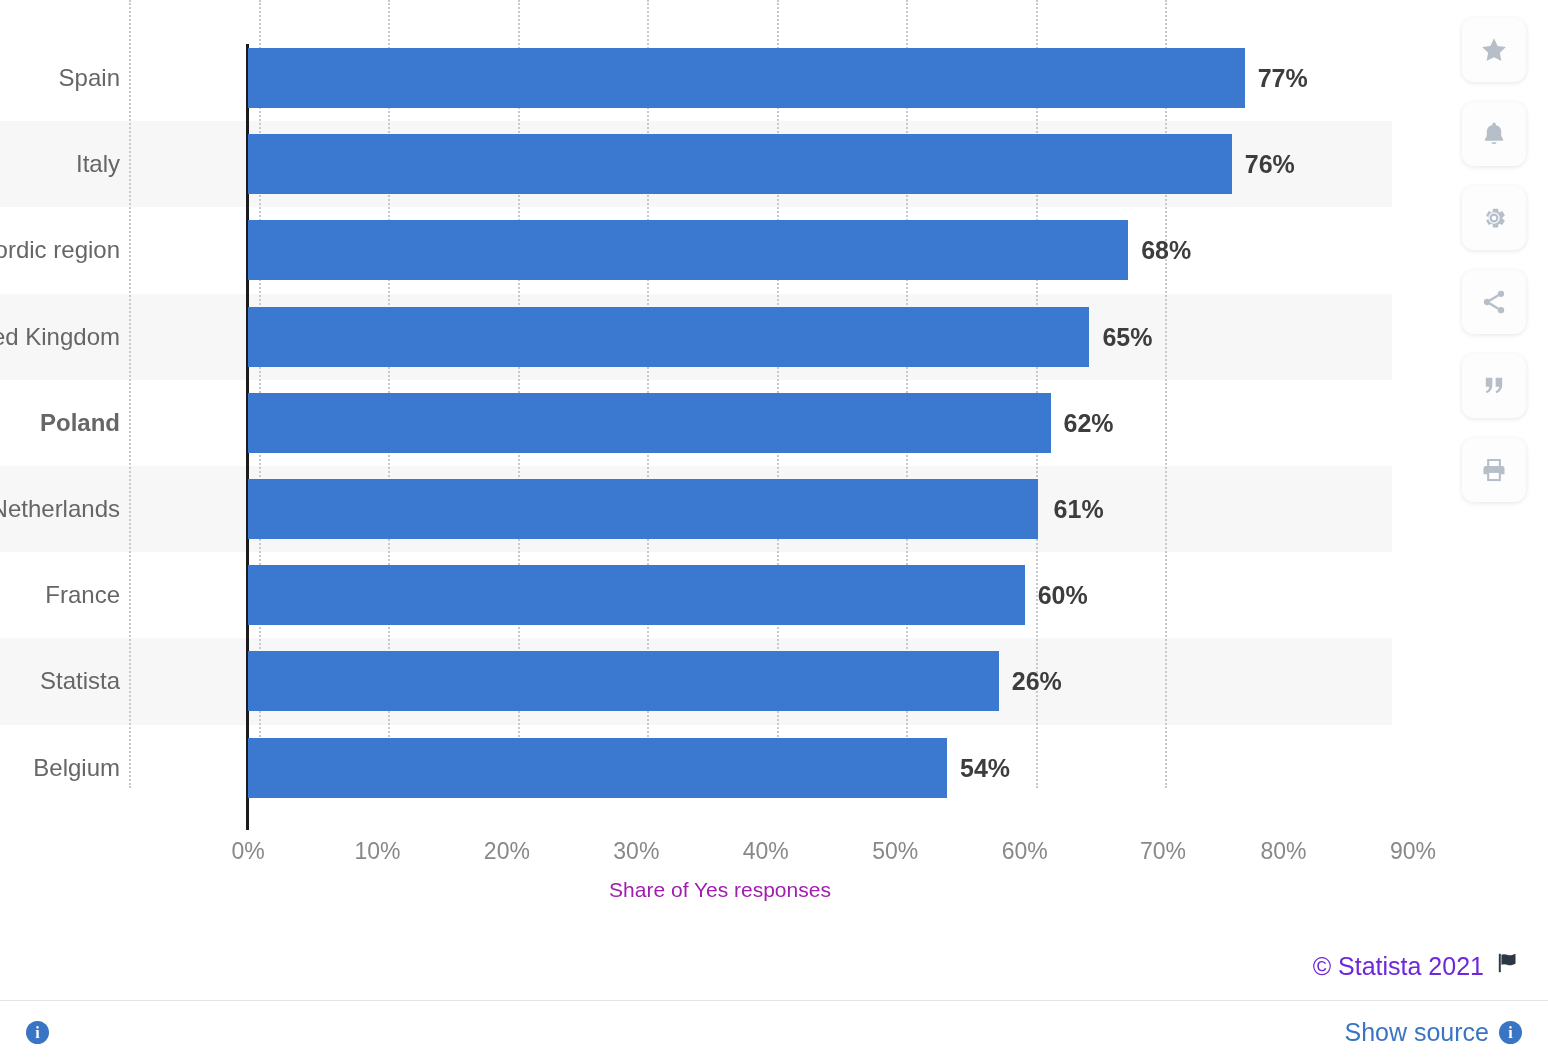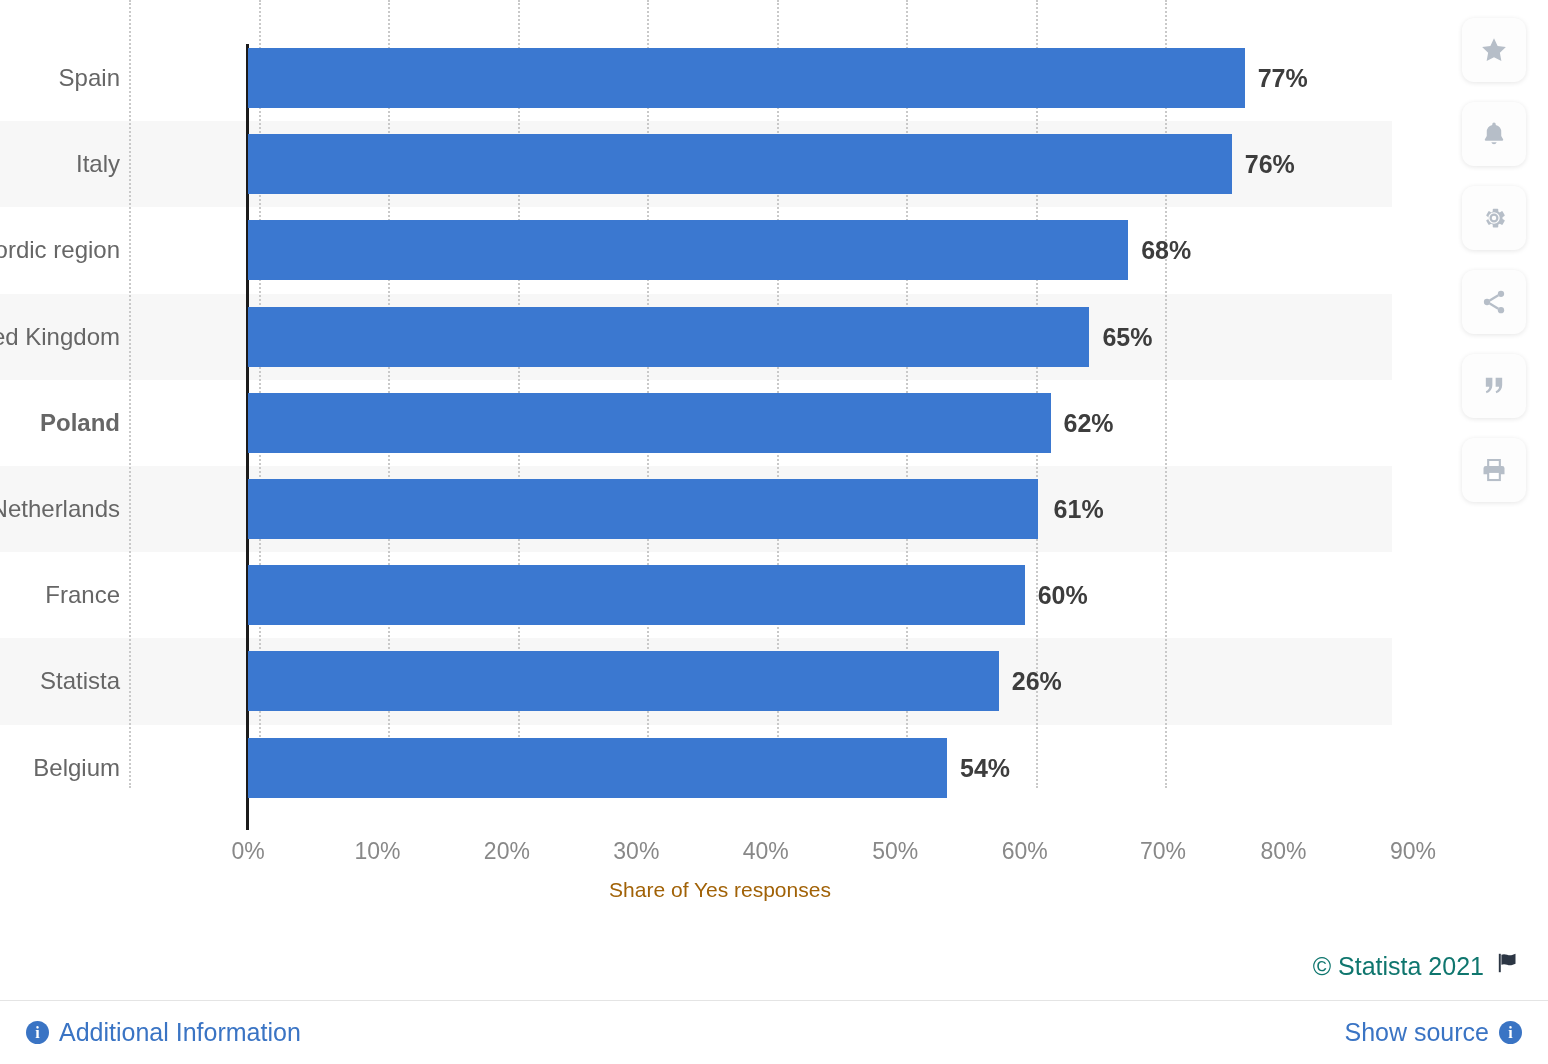--- a/index.html
+++ b/index.html
@@ -86,21 +86,21 @@
     transform: translateX(-50%);
   }
 
   #x-axis-title {
     position: absolute;
     top: 878px;
     left: 0;
     width: 1440px;
     text-align: center;
     font-size: 21px;
-    color: #a16207;
+    color: #a21caf;
   }
 
   
   #action-rail {
     position: absolute;
     right: 22px;
     top: 18px;
     width: 64px;
     display: flex;
     flex-direction: column;
@@ -117,21 +117,21 @@
     justify-content: center;
   }
   .rail-btn svg { display: block; }
 
   
   #copyright {
     position: absolute;
     right: 26px;
     top: 950px;
     font-size: 25px;
-    color: #0f766e;
+    color: #6d28d9;
     display: flex;
     align-items: center;
     gap: 12px;
   }
 
   #footer-links {
     position: absolute;
     left: 0;
     top: 1000px;
     width: 1548px;
@@ -304,19 +304,18 @@
     <svg width="26" height="26" viewBox="0 0 24 24" fill="#2c3644">
       <rect x="2.6" y="3.5" width="1.8" height="17"></rect>
       <path d="M5 4.4c3.6-1.8 6.4 1.4 9.9.1l3.1-1.1v9.3l-3.1 1.1c-3.5 1.3-6.3-1.9-9.9-.1z"></path>
     </svg>
   </span>
 </div>
 
 <div id="footer-links">
   <div class="footer-link">
     <span class="info-badge">i</span>
-    <span>Additional Information</span>
   </div>
   <div class="footer-link">
     <span>Show source</span>
     <span class="info-badge">i</span>
   </div>
 </div>
 
 </body></html>

